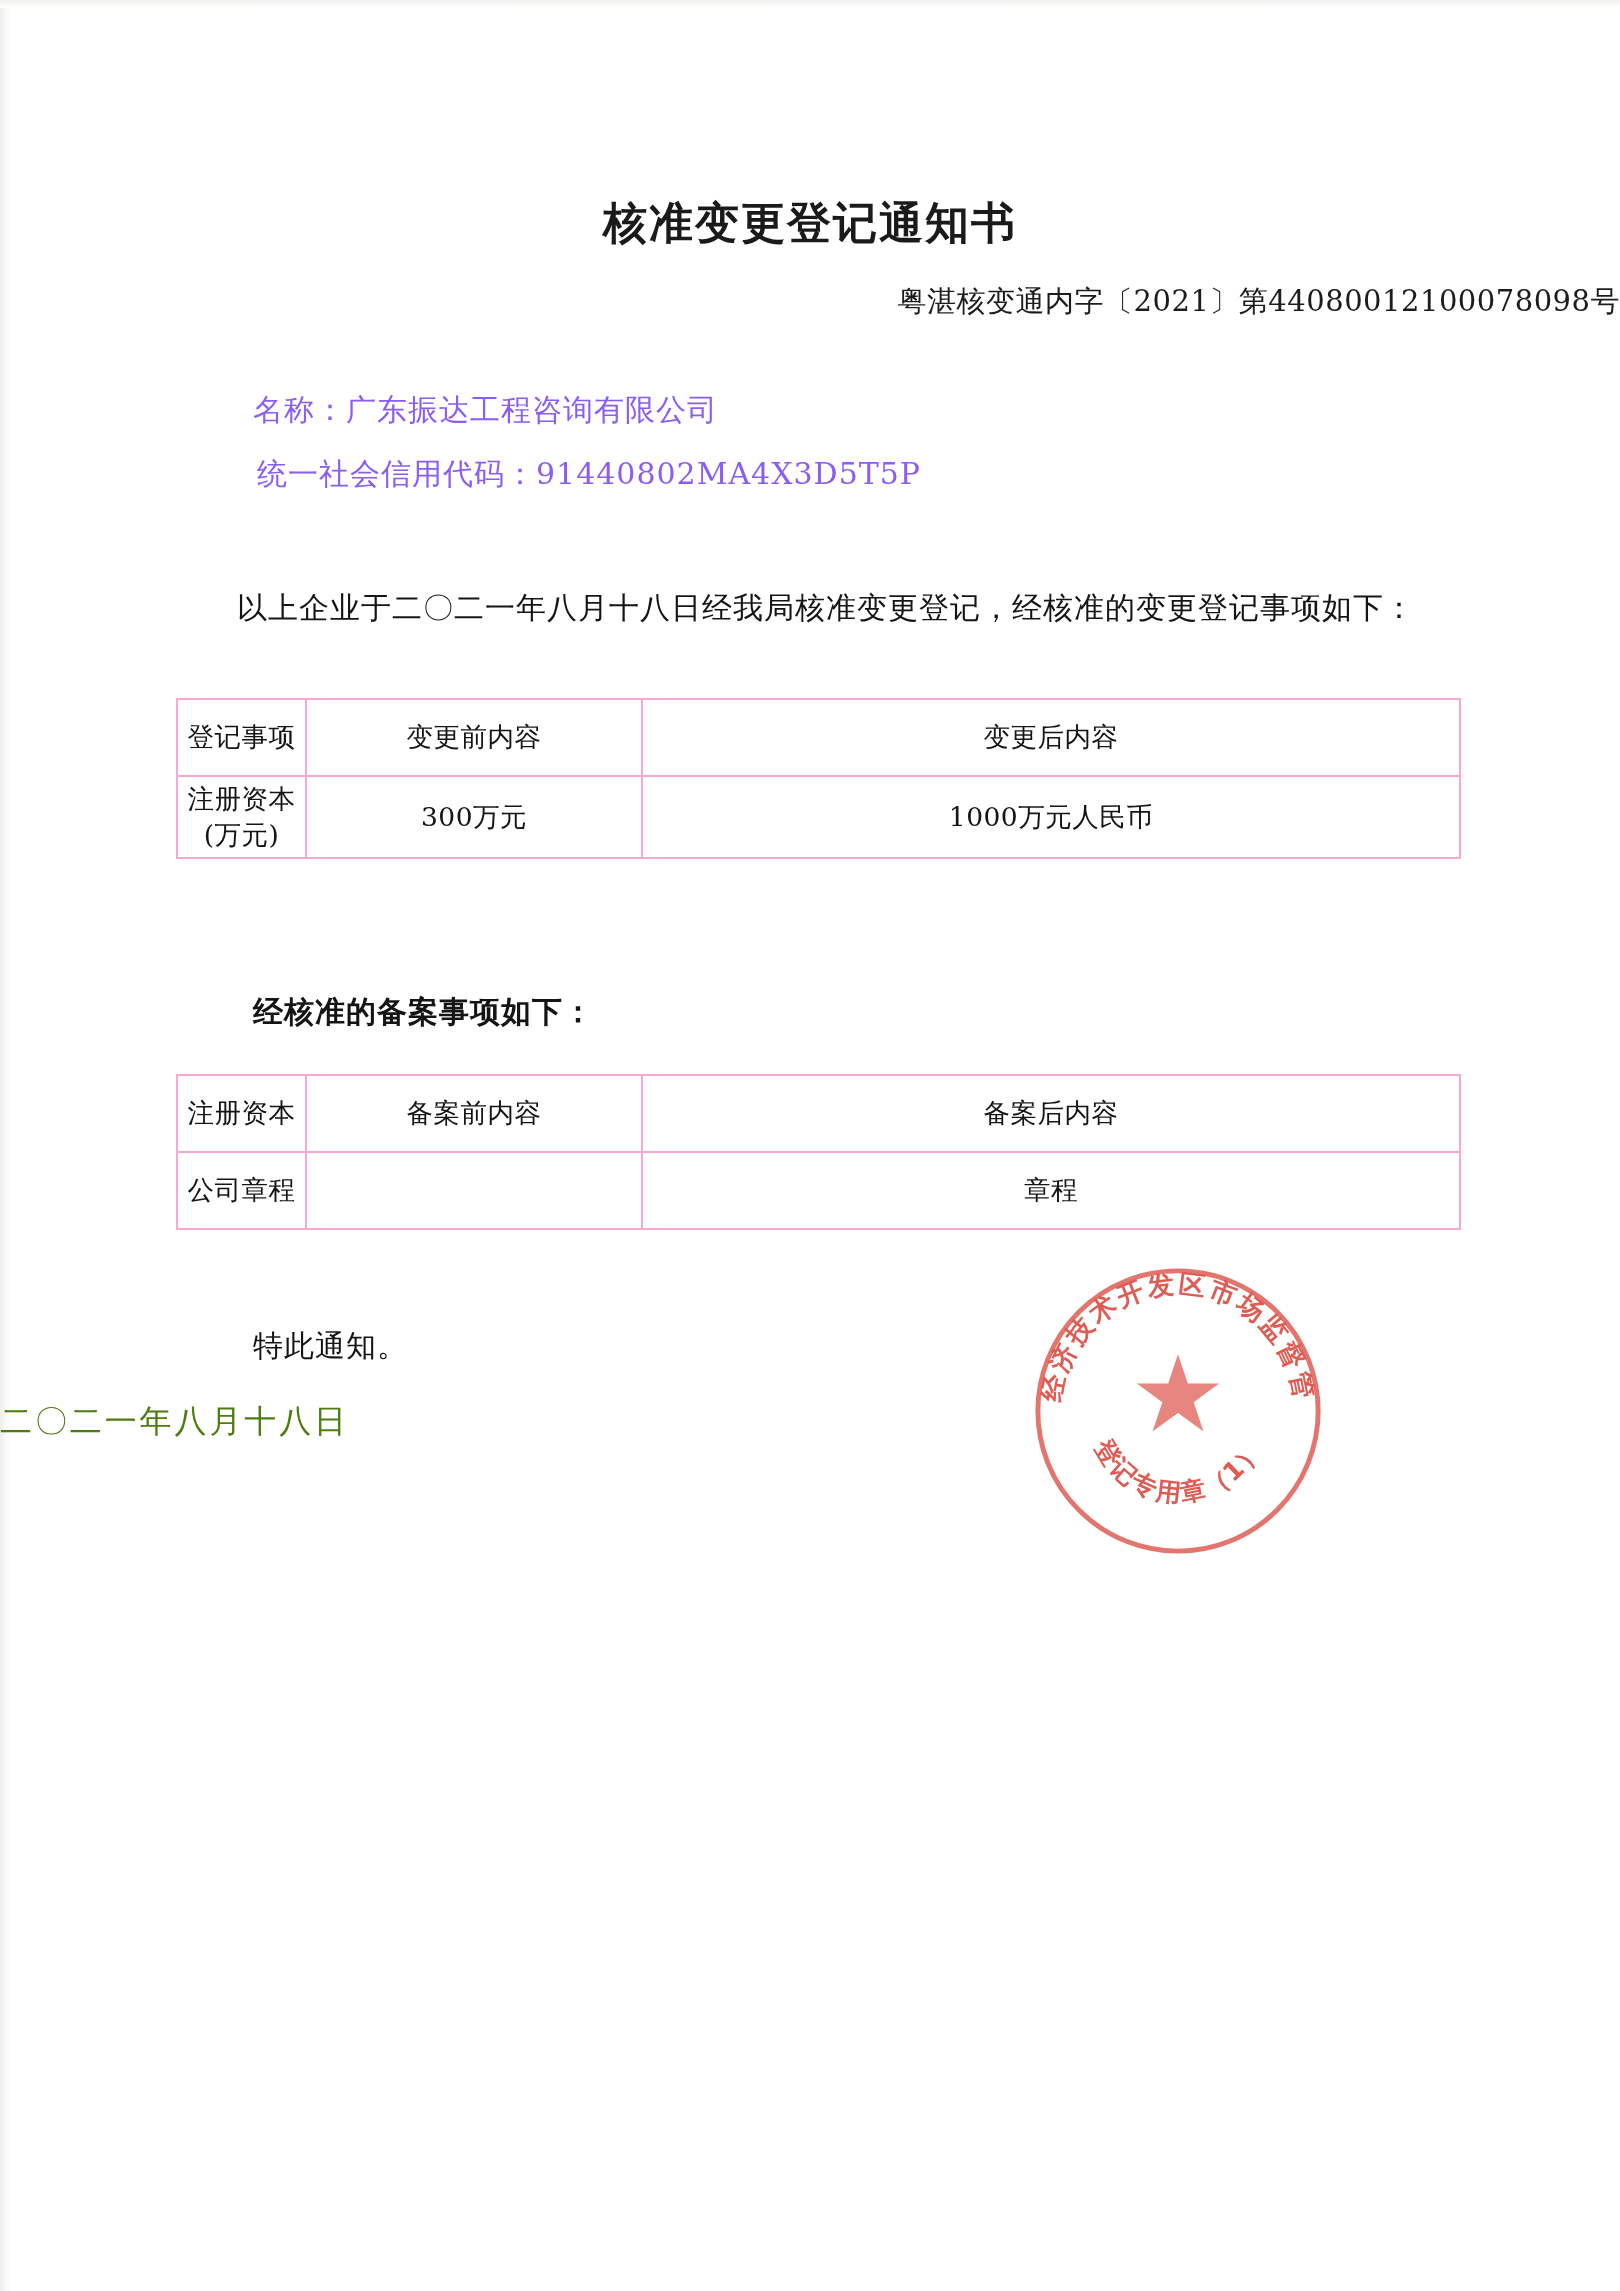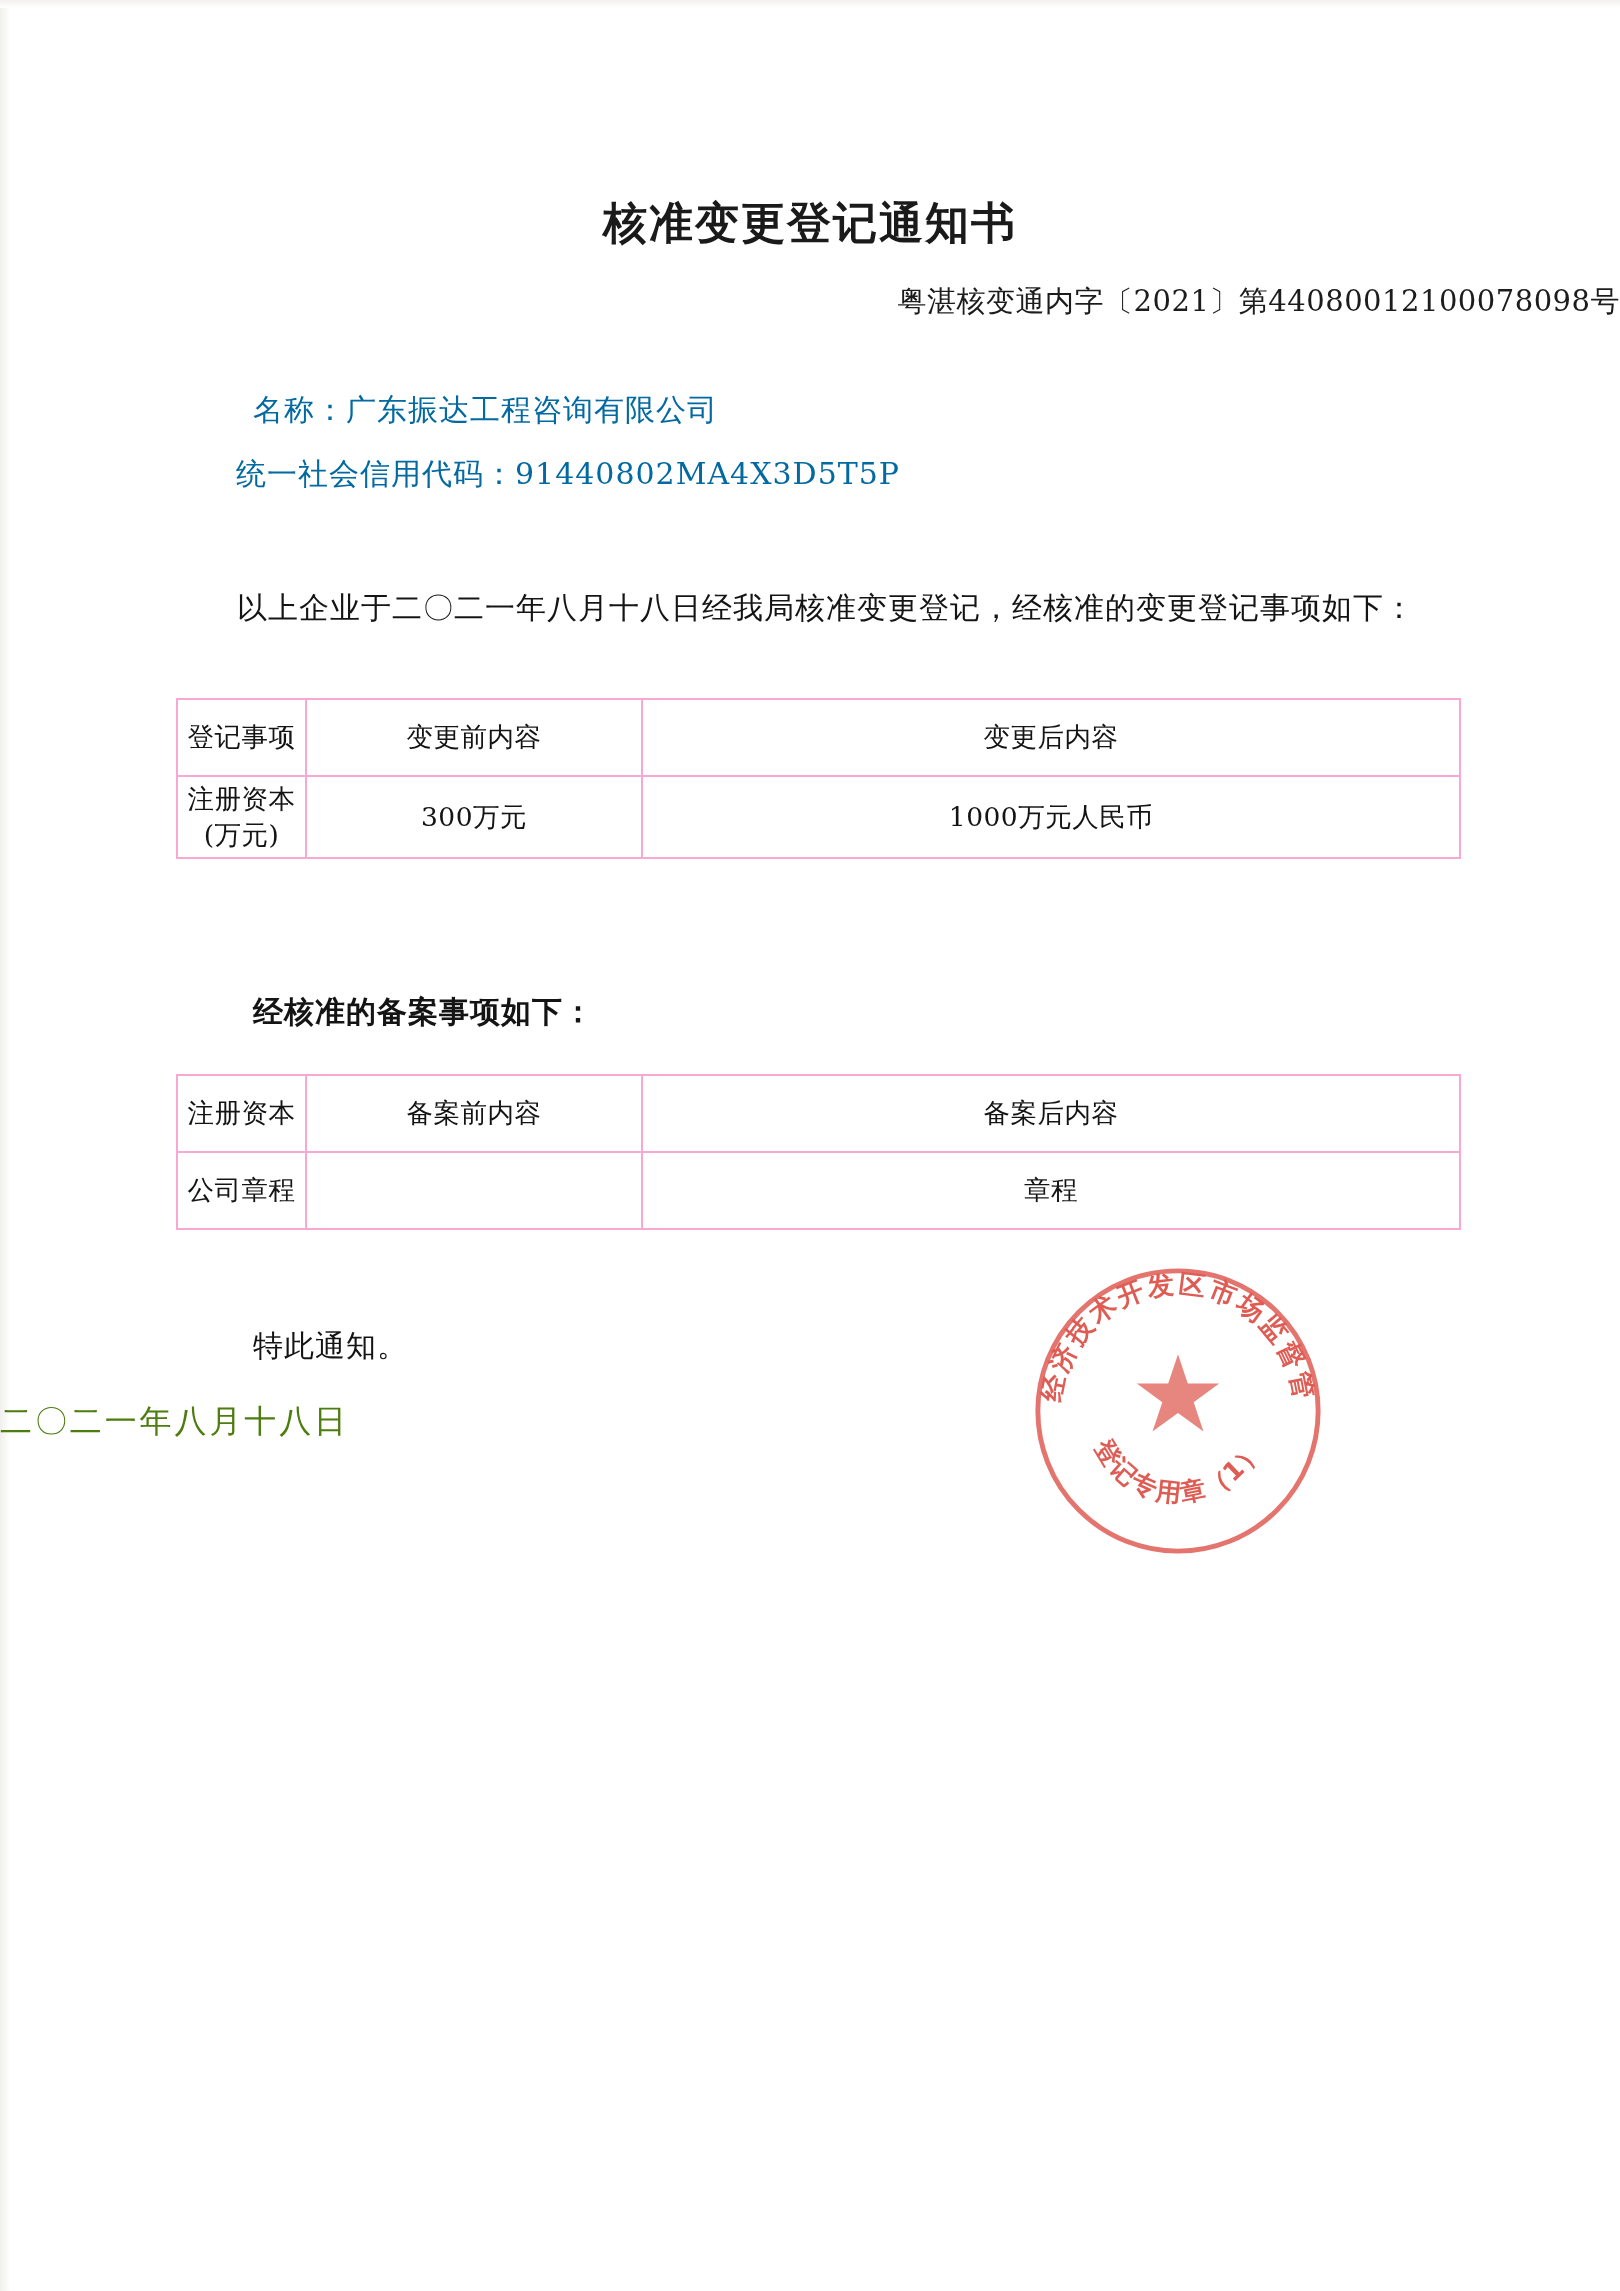--- a/index.html
+++ b/index.html
@@ -56,25 +56,25 @@
     letter-spacing: 0.5px;
     color: #1c1c1c;
     padding-left: 49px;
     box-sizing: border-box;
   }
 
   .field-line {
     position: absolute;
     font-size: 30px;
     letter-spacing: 1px;
-    color: #0369a1;
+    color: #8b5cf6;
     white-space: nowrap;
   }
   .field-name { left: 253px; top: 390px; }
-  .field-code { left: 236px; top: 454px; }
+  .field-code { left: 257px; top: 454px; }
 
   .body-para {
     position: absolute;
     left: 176px;
     top: 580px;
     width: 1284px;
     font-size: 30px;
     line-height: 55px;
     letter-spacing: 1px;
     text-indent: 61px;

